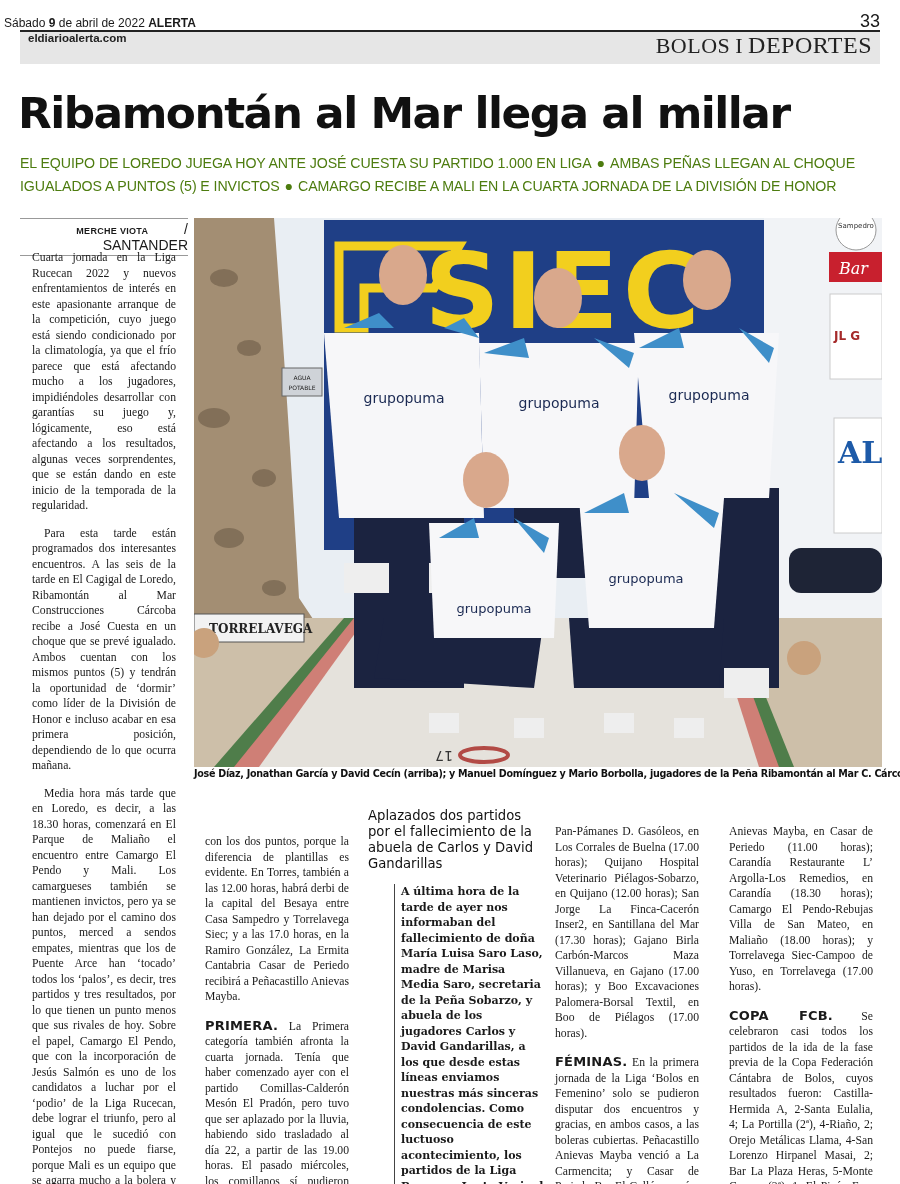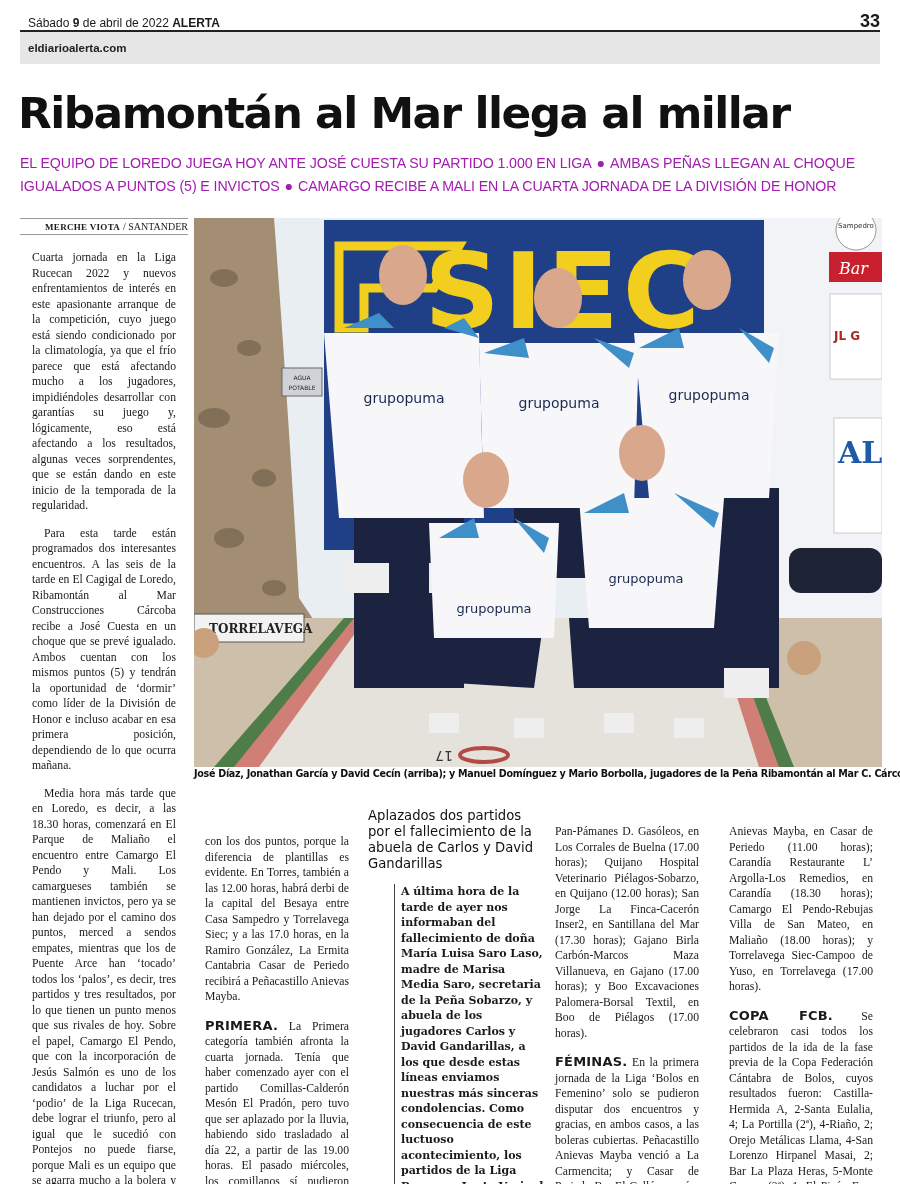--- a/index.html
+++ b/index.html
@@ -1,32 +1,32 @@
 <!DOCTYPE html>
 <html><head>
 <meta charset="utf-8">
 <style>
   html,body{margin:0;padding:0;background:#fff;}
   body{width:900px;height:1184px;position:relative;overflow:hidden;font-family:"DejaVu Serif",serif;color:#1a1a1a;}
-  .topline{position:absolute;left:28px;right:20px;top:10px;height:20px;display:flex;justify-content:space-between;align-items:flex-end;font-family:"Liberation Sans",sans-serif;}
+  .topline{position:absolute;left:4px;right:20px;top:10px;height:20px;display:flex;justify-content:space-between;align-items:flex-end;font-family:"Liberation Sans",sans-serif;}
   .topline .date{font-size:12px;font-weight:normal;}
   .topline .date b{font-weight:bold;}
-  .topline .pageno{font-size:18px;font-weight:bold;line-height:18px;}
+  .topline .pageno{font-size:18px;font-weight:normal;line-height:18px;}
   .rule{position:absolute;left:20px;right:20px;top:30px;height:2px;background:#222;}
-  .bandbar{position:absolute;left:20px;right:20px;top:32px;height:32px;background:#e6e6e6;display:flex;justify-content:space-between;align-items:center;padding:0 8px;box-sizing:border-box;}
+  .bandbar{position:absolute;left:20px;right:20px;top:32px;height:32px;background:#e6e6e6;display:flex;justify-content:space-between;align-items:flex-start;padding:0 8px;box-sizing:border-box;}
   .bandbar .site{font-family:"Liberation Sans",sans-serif;font-size:11.5px;font-weight:bold;color:#222;}
   .bandbar .section{font-family:"Liberation Serif",serif;font-size:22px;letter-spacing:0.5px;color:#222;}
   .bandbar .section .sep{margin:0 5px;}
   .bandbar .section .big{font-size:24px;}
   h1.headline{position:absolute;left:18px;top:88px;margin:0;font-family:"DejaVu Sans",sans-serif;font-weight:900;font-size:43px;letter-spacing:-1.5px;line-height:50px;color:#111;transform:scaleX(1.02);transform-origin:left;}
-  .deck{position:absolute;left:20px;right:20px;top:152px;font-family:"Liberation Sans",sans-serif;font-size:14.2px;line-height:23px;color:#a21caf;text-transform:uppercase;letter-spacing:-0.1px;}
+  .deck{position:absolute;left:20px;right:20px;top:152px;font-family:"Liberation Sans",sans-serif;font-size:14.2px;line-height:23px;color:#4d7c0f;text-transform:uppercase;letter-spacing:-0.1px;}
   .deck .bullet{margin:0 5px;}
   .byline{position:absolute;left:20px;width:168px;top:218px;border-top:1px solid #999;border-bottom:1px solid #999;padding:2px 0;text-align:right;font-size:9px;}
-  .byline .author{font-family:Liberation Serif, serif;font-weight:bold;letter-spacing:0.3px;margin-left:18px;}
-  .byline .place{font-family:Liberation Serif, serif;font-size:10px;}
+  .byline .author{font-family:Liberation Sans, sans-serif;font-weight:bold;letter-spacing:0.3px;margin-left:18px;}
+  .byline .place{font-family:Liberation Sans, sans-serif;font-size:14px;margin-left:33px;}
   .col{position:absolute;font-family:"Liberation Serif",serif;font-size:11.7px;line-height:15.5px;text-align:justify;hyphens:auto;}
   .col p{margin:12px;text-indent:12px;}
   .col p.noindent{text-indent:0;}
   .col p.gap{margin-top:13px;}
   .col .lead{font-family:"DejaVu Sans",sans-serif;font-weight:bold;font-size:13px;letter-spacing:0.2px;}
   .c1{left:20px;top:238px;width:168px;}
   .c2{left:193px;top:822px;width:168px;}
   .c3head{position:absolute;left:368px;top:808px;width:170px;font-family:"DejaVu Sans",sans-serif;font-weight:normal;font-size:13.2px;line-height:16px;color:#111;}
   .c3box{position:absolute;left:394px;top:884px;width:143px;border-left:1px solid #444;padding-left:6px;font-family:"DejaVu Serif",serif;font-weight:bold;font-size:11px;line-height:15.5px;text-align:left;}
   .c4{left:543px;top:812px;width:168px;}
@@ -42,20 +42,23 @@
     <span>Sábado</span>
     <b>9</b>
     <span>de abril de 2022</span>
     <b>ALERTA</b>
   </span>
   <span class="pageno">33</span>
 </div>
 <div class="rule"></div>
 <div class="bandbar">
   <span class="site">eldiarioalerta.com</span>
+  <span class="section">
+    <span>BOLOS</span><span class="sep">I</span><span class="big">DEPORTES</span>
+  </span>
 </div>
 
 <h1 class="headline">Ribamontán al Mar llega al millar</h1>
 <div class="deck">
   <span>El equipo de Loredo juega hoy ante José Cuesta su partido 1.000 en Liga</span><span class="bullet">●</span><span>Ambas peñas llegan al choque igualados a puntos (5) e invictos</span><span class="bullet">●</span><span>Camargo recibe a Mali en la cuarta jornada de la División de Honor</span>
 </div>
 
 <div class="byline">
   <span class="author">MERCHE VIOTA</span>
   <span class="place">/ SANTANDER</span>

